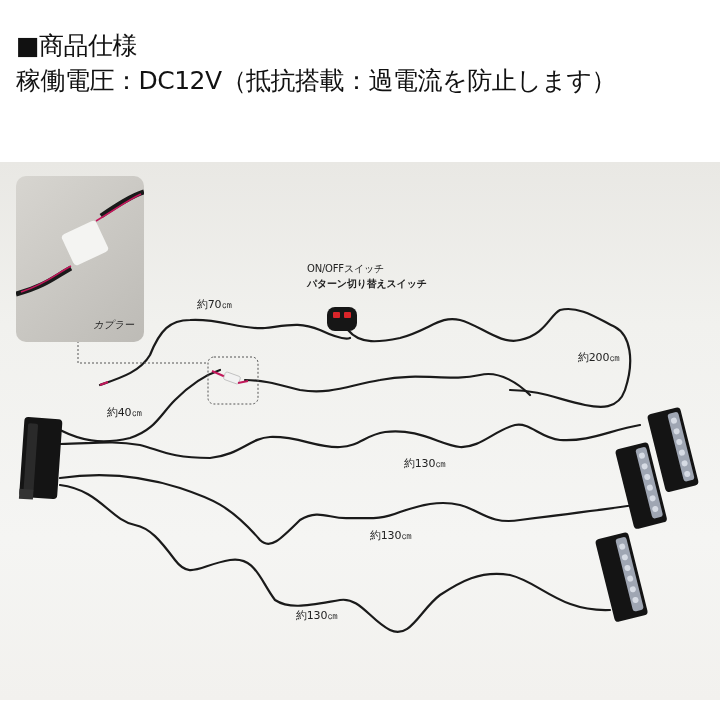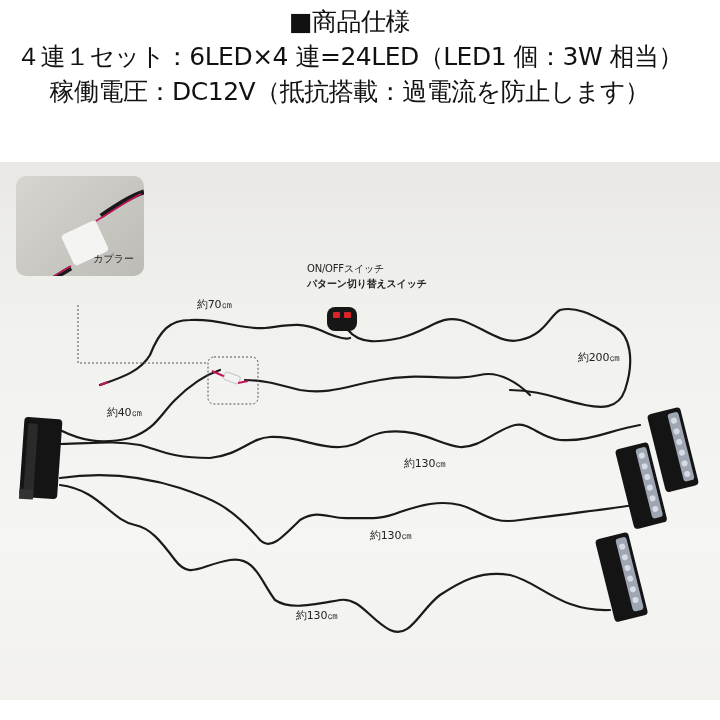--- a/index.html
+++ b/index.html
@@ -1,47 +1,47 @@
 <!DOCTYPE html>
 <html><head>
 <meta charset="utf-8">
 <style>
   html, body { margin: 0; padding: 0; }
   body {
     width: 720px; height: 720px; background: #ffffff; overflow: hidden;
     font-family: "DejaVu Sans", "Liberation Sans", sans-serif; color: #111;
     position: relative;
   }
-  .spec { position: absolute; left: 16px; top: 4px; text-align: center; }
+  .spec { position: absolute; left: 16px; top: 28px; }
   .spec-line { font-size: 25px; line-height: 35px; letter-spacing: -0.5px; white-space: nowrap; color: #111; }
   .spec-title { font-size: 25px; }
   .photo {
     position: absolute; left: 0; top: 162px; width: 720px; height: 538px;
     background: linear-gradient(180deg, #e9e8e4 0%, #f1f1ee 30%, #f5f5f3 70%, #f2f1ee 100%);
     overflow: hidden;
   }
   .photo svg { position: absolute; left: 0; top: 0; }
   .inset {
-    position: absolute; left: 16px; top: 14px; width: 128px; height: 100px;
+    position: absolute; left: 16px; top: 14px; width: 128px; height: 166px;
     border-radius: 10px; overflow: hidden;
     background: linear-gradient(135deg, #d7d5d0 0%, #cac8c3 50%, #bdbbb6 100%);
+    font-style: italic;
   }
   .inset svg { position: absolute; left: 0; top: 0; }
   .inset-label {
     position: absolute; right: 10px; bottom: 10px; font-size: 10px; color: #222;
   }
   .label { position: absolute; font-size: 11px; color: #222; white-space: nowrap; letter-spacing: -0.2px; }
   .label.small { font-size: 10px; line-height: 14px; }
 </style>
 </head>
 <body>
 
 <div class="spec">
   <div class="spec-line spec-title">■商品仕様</div>
-  <div class="spec-line">４連１セット：6LED×4 連=24LED（LED1 個：3W 相当）</div>
   <div class="spec-line">稼働電圧：DC12V（抵抗搭載：過電流を防止します）</div>
 </div>
 
 <div class="photo">
   <svg width="720" height="538" viewBox="0 162 720 538">
     <g fill="none" stroke="#1a1a1a" stroke-width="2.2" stroke-linecap="round">
 
       <path d="M100 385 C120 378, 140 372, 150 355 C160 330, 170 320, 190 320 C220 318, 240 330, 265 328 C290 325, 300 322, 320 330 C335 337, 345 340, 350 338"></path>
 
       <path d="M348 330 C360 345, 380 342, 400 338 C430 330, 440 315, 460 320 C480 325, 500 345, 520 340 C545 335, 550 315, 560 310 C580 305, 600 320, 615 327 C630 335, 635 360, 625 390 C618 410, 600 408, 585 405 C560 400, 540 390, 510 390"></path>

